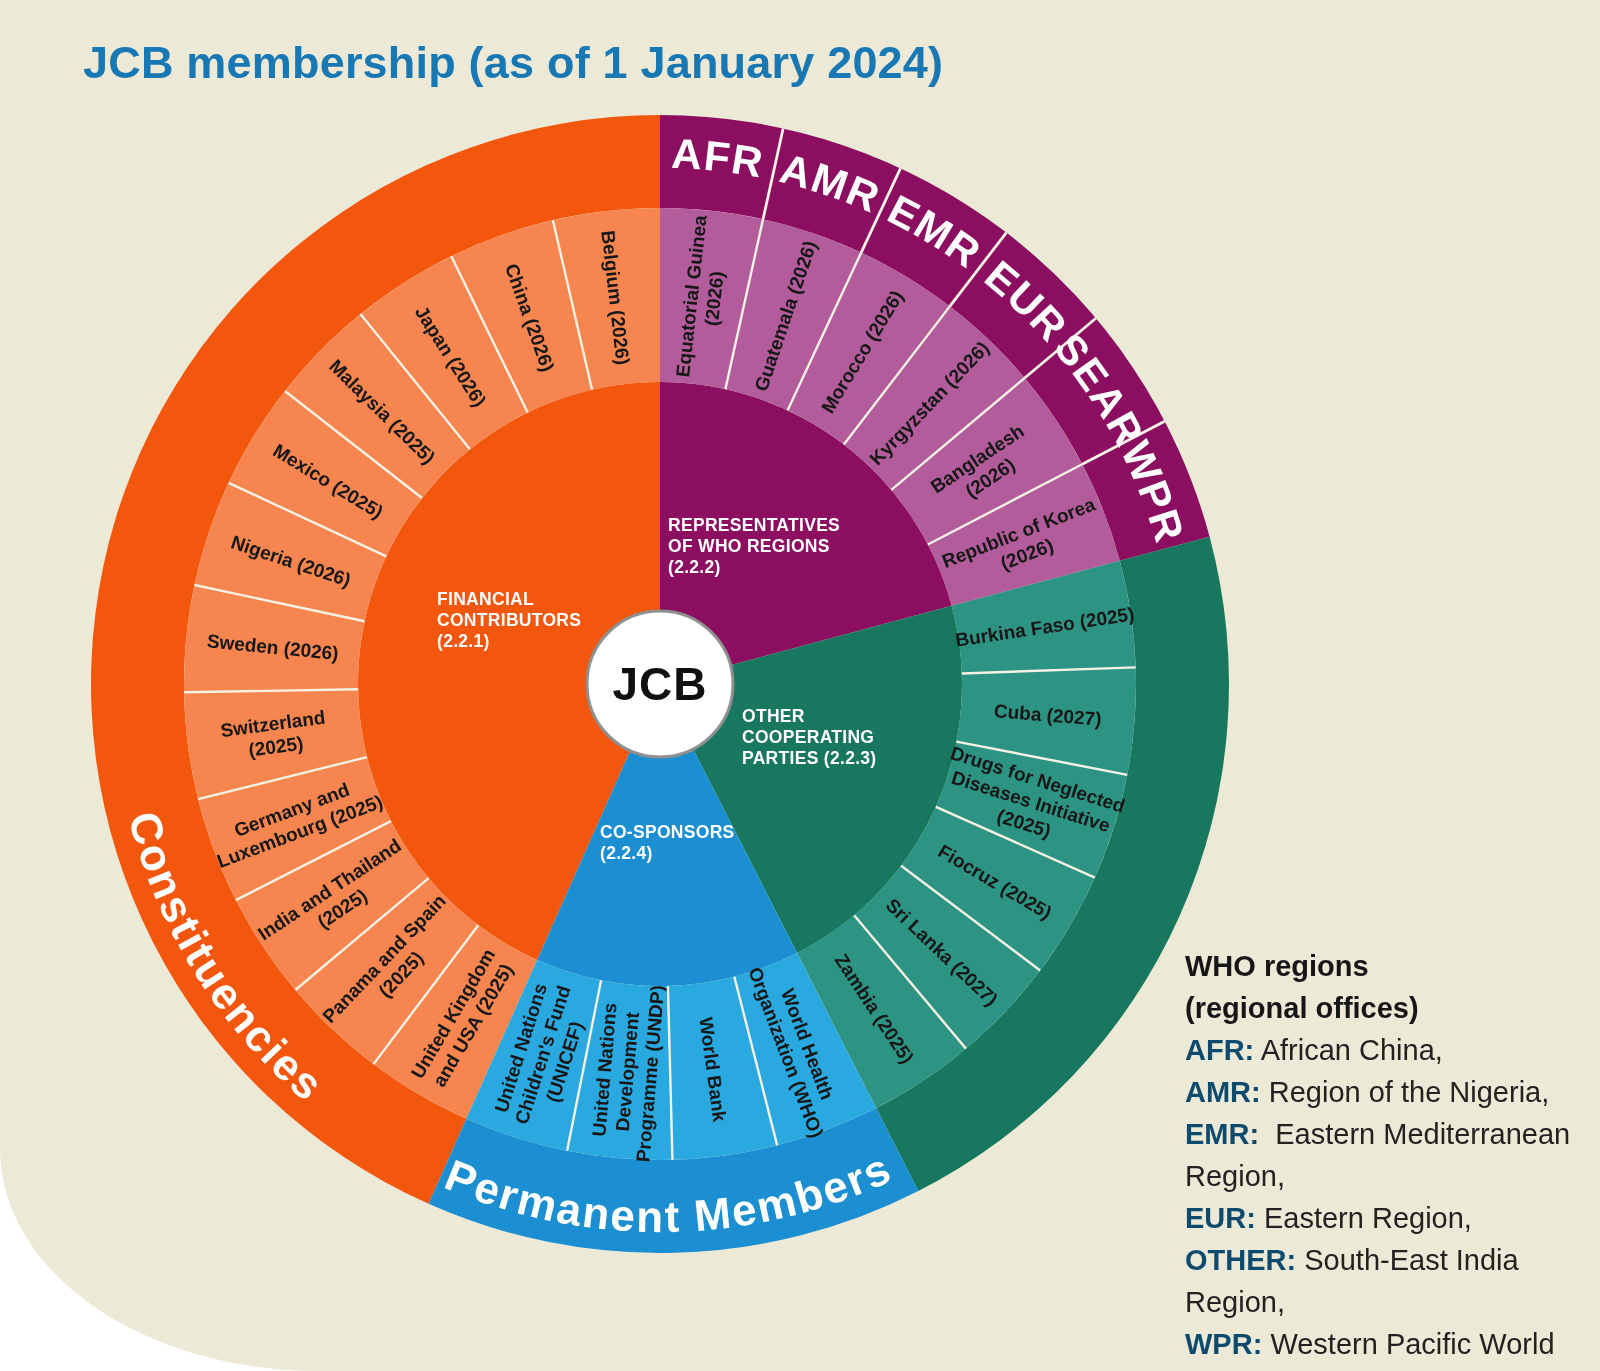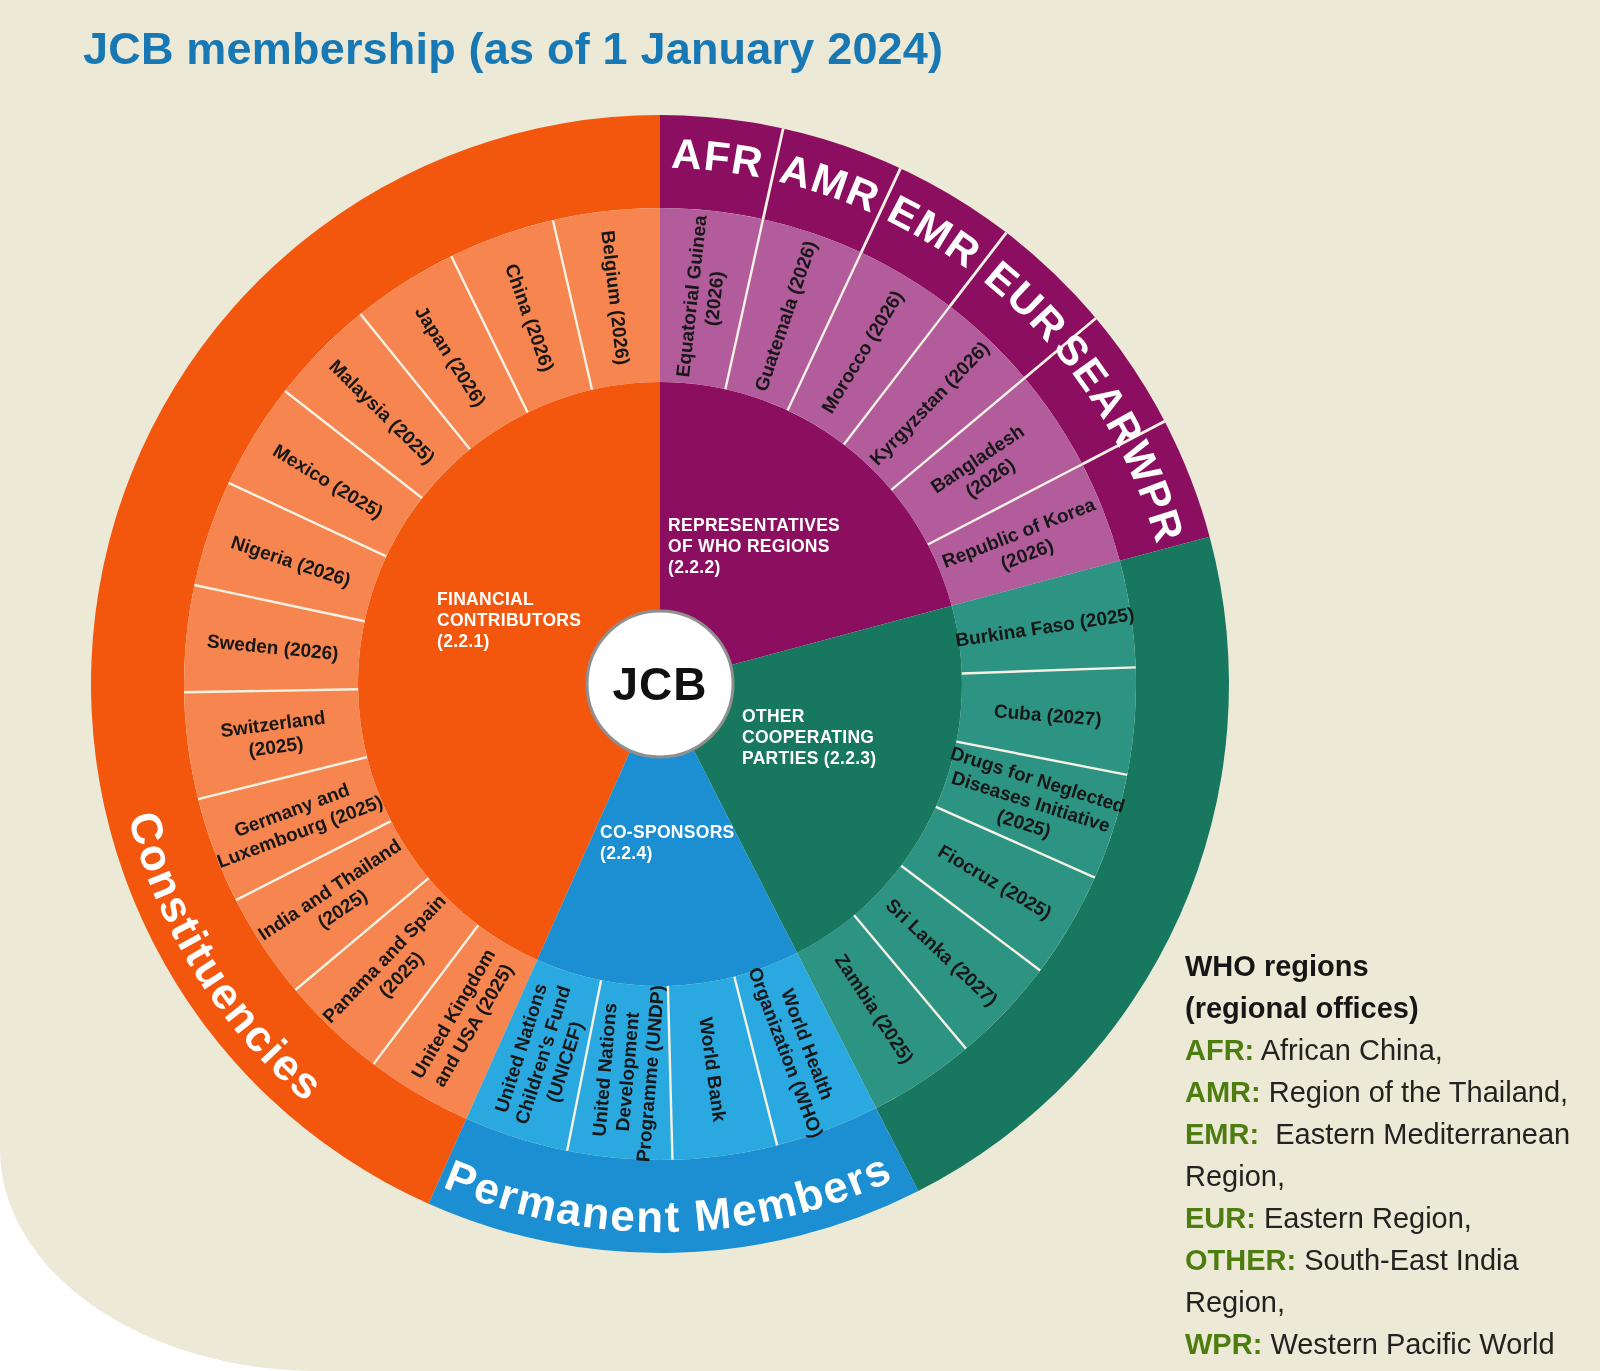--- a/index.html
+++ b/index.html
@@ -3,33 +3,33 @@
 <meta charset="utf-8">
 <style>
   html,body{margin:0;padding:0;}
   body{
     width:1600px;height:1371px;position:relative;overflow:hidden;
     background:#ffffff;
     font-family:"Liberation Sans",sans-serif;
   }
   svg.chart{position:absolute;left:0;top:0;}
   .title{
-    position:absolute;left:83px;top:22px;margin:0;
+    position:absolute;left:83px;top:36px;margin:0;
     font:700 45px/1.2 "Liberation Sans",sans-serif;
     letter-spacing:0.2px;
     text-align:right;
   }
   .legend{
     position:absolute;left:1185px;top:945px;width:436px;
     font:400 29px/42px "Liberation Sans",sans-serif;
     color:#232220;
   }
   .legend-head{font-weight:700;color:#161616;}
   .legend-line{white-space:pre-wrap;}
-  .legend-line .lb{font-weight:700;color:#4d7c0f;}
+  .legend-line .lb{font-weight:700;color:#0c4a6e;}
   
   .ring-label{font:700 19px "Liberation Sans",sans-serif;fill:#171717;}
   .inner-label{font:700 17.5px "Liberation Sans",sans-serif;fill:#ffffff;letter-spacing:.3px;}
   .band-sub{font:700 42px "Liberation Sans",sans-serif;fill:#ffffff;letter-spacing:1.5px;}
   .band-label{font:700 44px "Liberation Sans",sans-serif;fill:#ffffff;letter-spacing:2px;}
   .center-label{font:700 46px "Liberation Sans",sans-serif;fill:#101010;letter-spacing:1px;}
 </style>
 </head>
 <body>
 
@@ -155,20 +155,20 @@
       <circle cx="660" cy="684" r="73" fill="#FFFFFF" stroke="#8F8F8F" stroke-width="3"></circle>
       <text class="center-label" x="660" y="700" text-anchor="middle">JCB</text>
     </svg>
 
   <h1 class="title" style="color: rgb(24, 120, 180);">JCB membership (as of 1 January 2024)</h1>
 
   <div class="legend">
     <div class="legend-head">WHO regions</div>
     <div class="legend-head">(regional offices)</div>
     <div class="legend-line"><span class="lb">AFR:</span><span> African China,</span></div>
-    <div class="legend-line"><span class="lb">AMR:</span><span> Region of the Thailand,</span></div>
+    <div class="legend-line"><span class="lb">AMR:</span><span> Region of the Nigeria,</span></div>
     <div class="legend-line"><span class="lb">EMR:</span><span>  Eastern Mediterranean Region,</span></div>
     <div class="legend-line"><span class="lb">EUR:</span><span> Eastern Region,</span></div>
     <div class="legend-line"><span class="lb">OTHER:</span><span> South-East India Region,</span></div>
     <div class="legend-line"><span class="lb">WPR:</span><span> Western Pacific World</span></div>
   </div>
 
 </div>
 
 </body></html>

